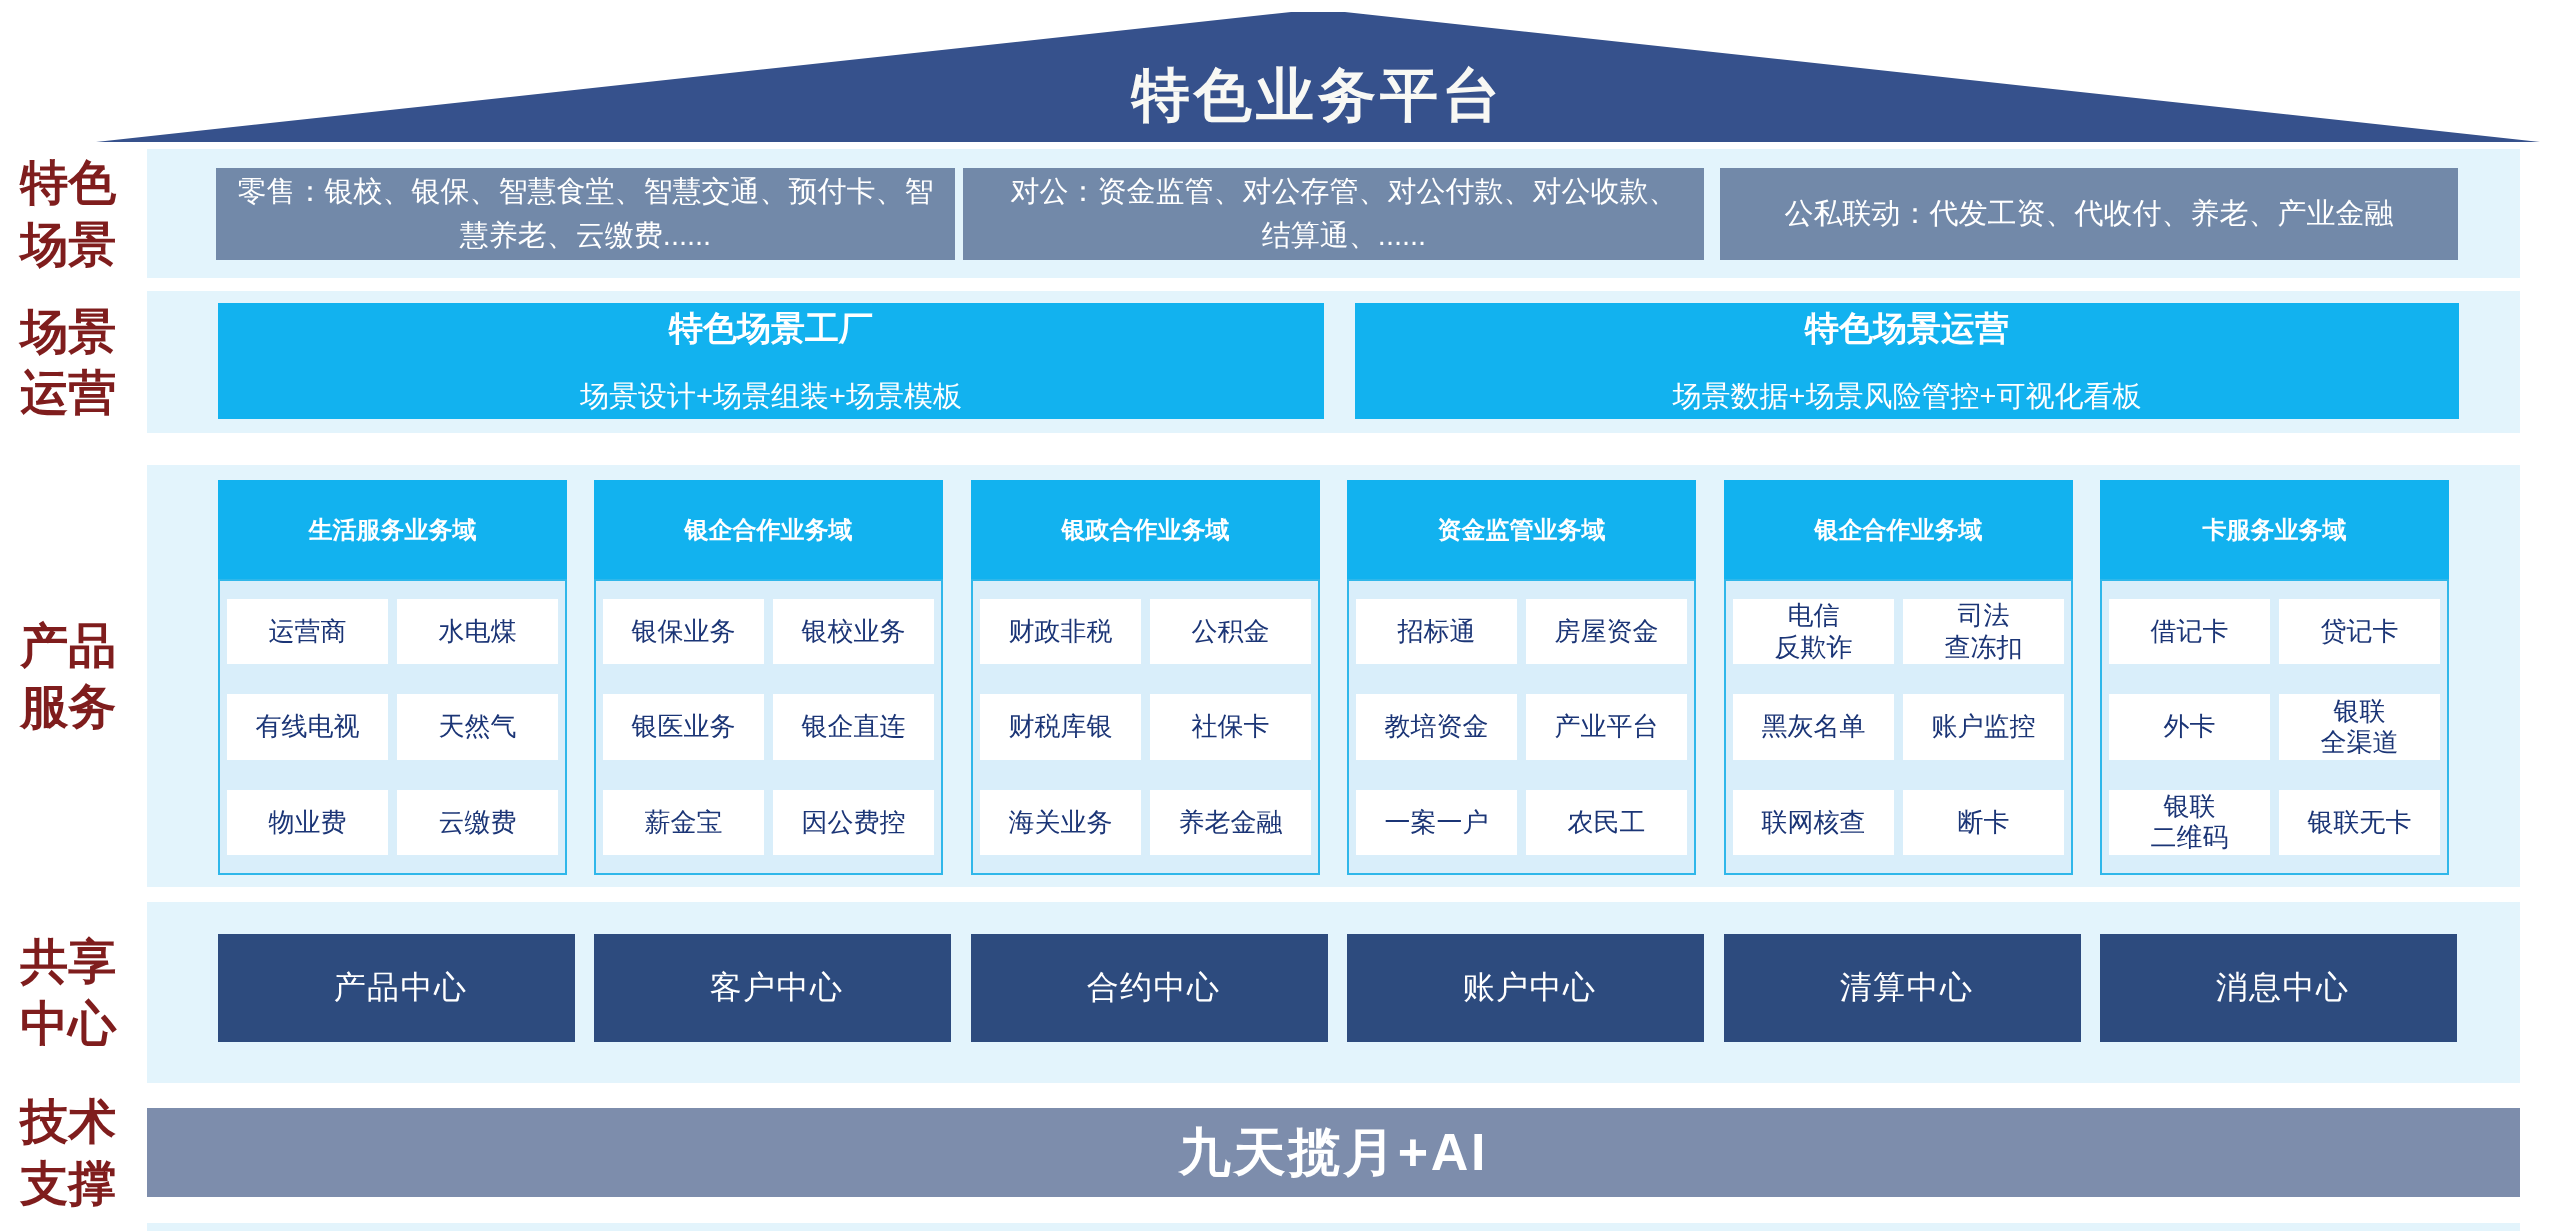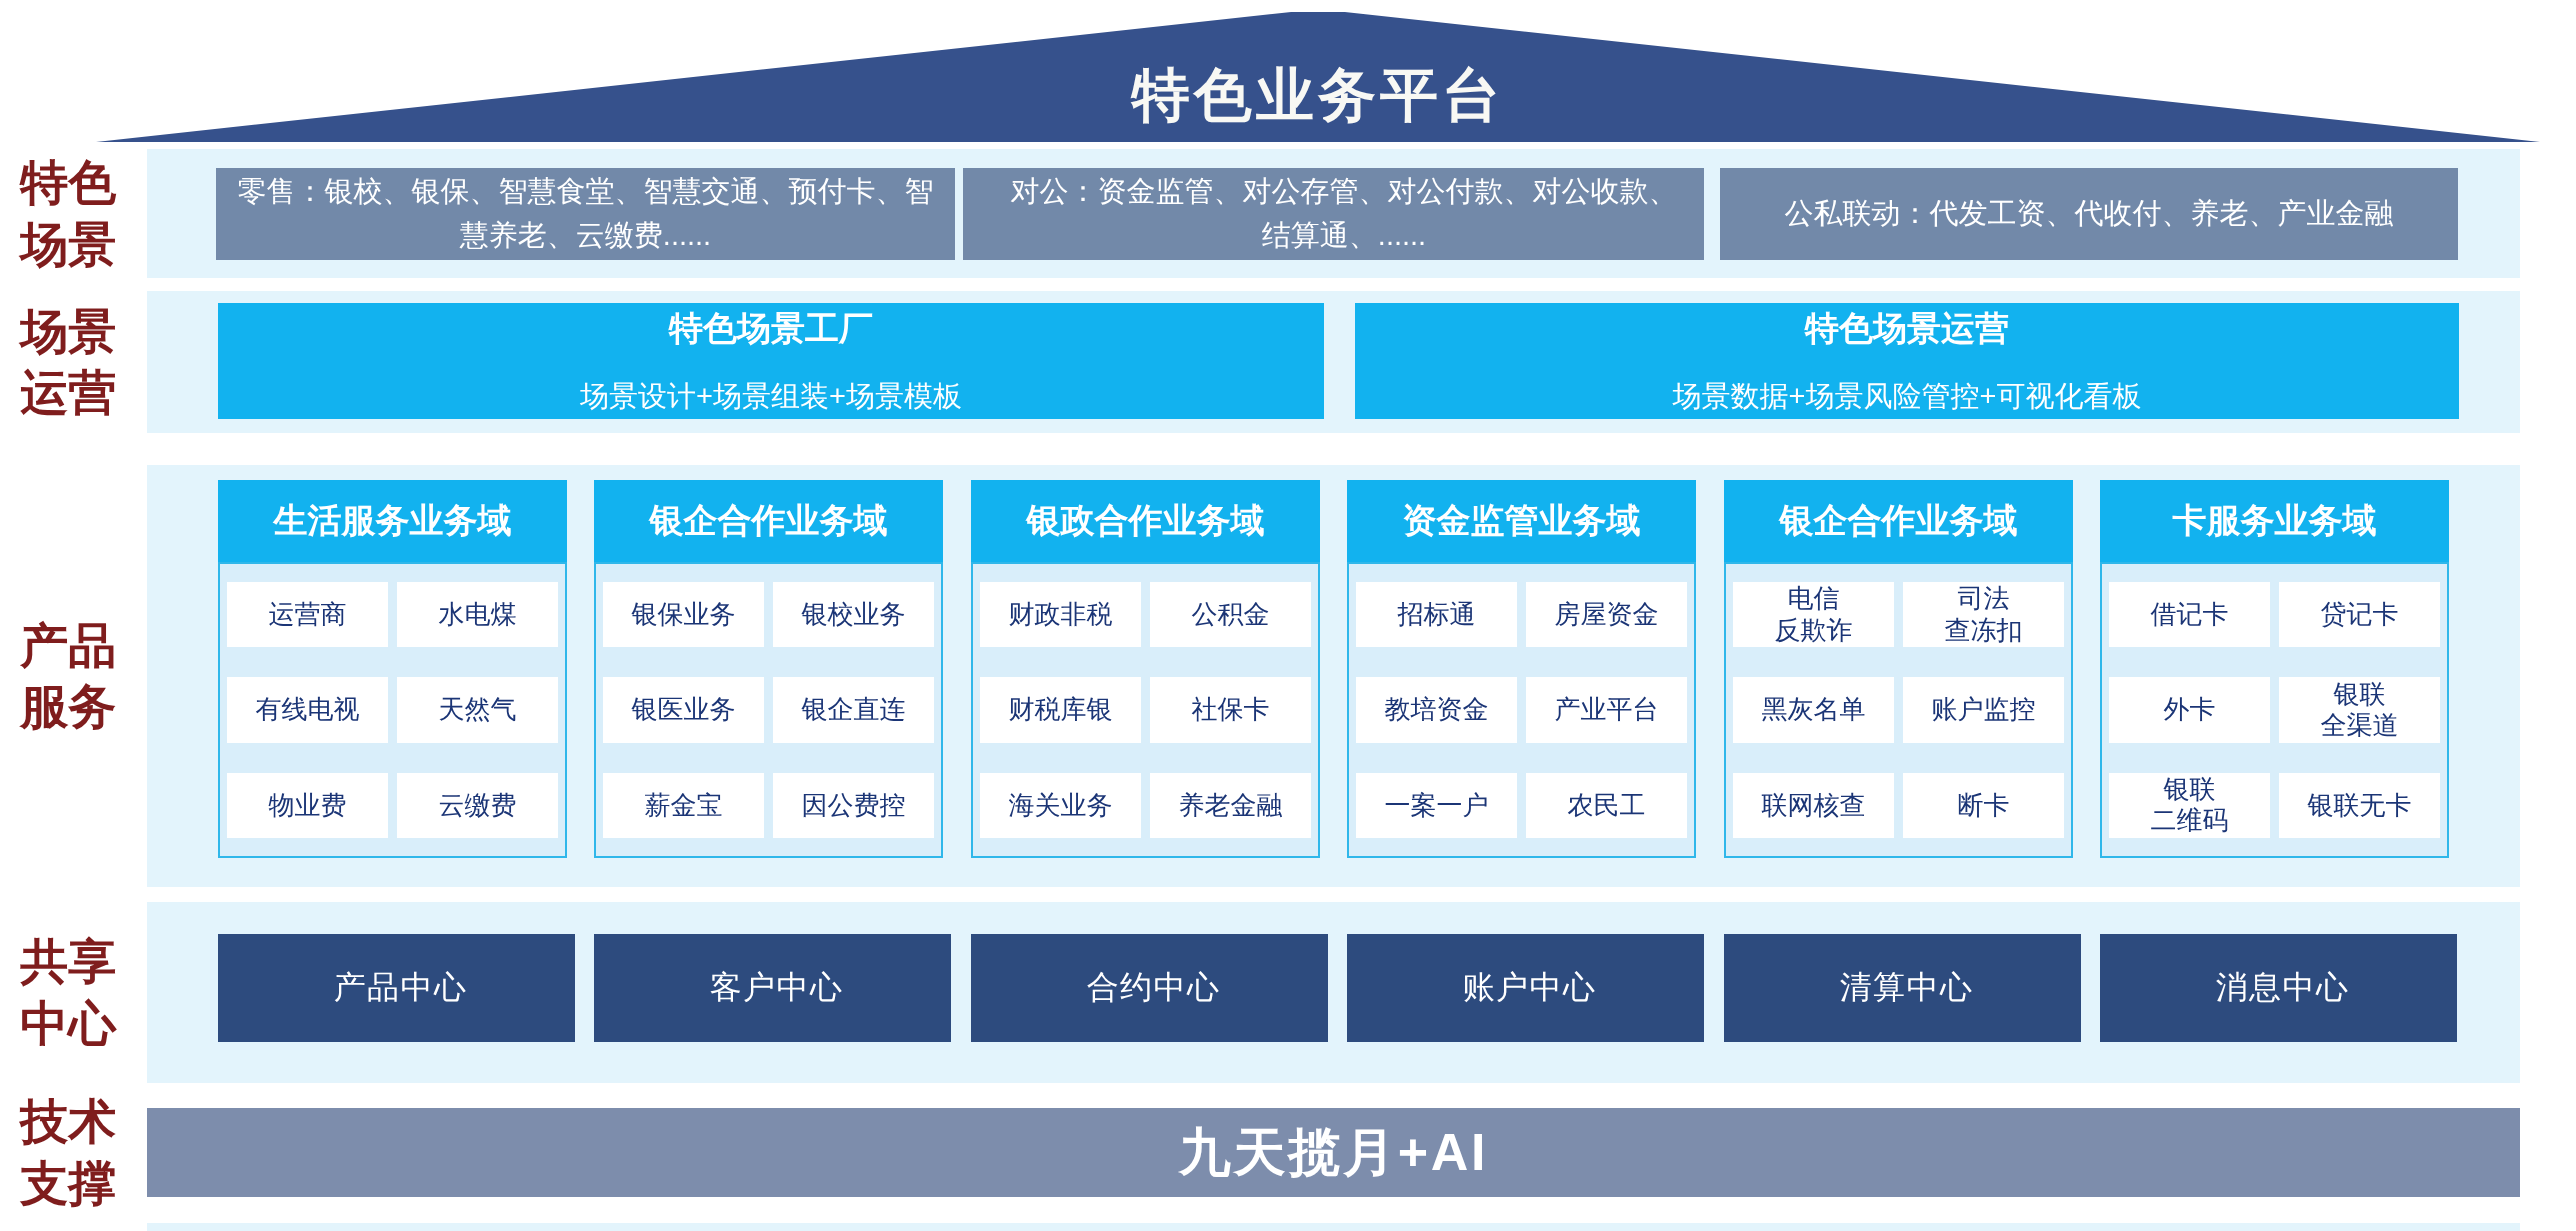--- a/index.html
+++ b/index.html
@@ -61,23 +61,23 @@
   }
   .ob0{left:71px;width:1106px;}
   .ob1{left:1208px;width:1104px;}
   .op-title{font-size:34px;font-weight:bold;}
   .op-sub{font-size:29px;}
   
   .pcol{position:absolute;top:15px;width:349px;height:372px;}
   .x0{left:71px;} .x1{left:447px;} .x2{left:824px;}
   .x3{left:1200px;} .x4{left:1577px;} .x5{left:1953px;}
   .pcol-header{
-    height:82px;background:#12b2ef;color:#ffffff;
-    display:flex;align-items:center;justify-content:center;
-    font-size:34px;font-weight:bold;
+    height:99px;background:#12b2ef;color:#ffffff;
+    display:flex;align-items:center;justify-content:center;
+    font-size:24px;font-weight:bold;
   }
   .pcol-body{
     box-sizing:border-box;height:296px;
     border:2.1px solid #2fb7ea;background:#d9eefa;
     display:grid;grid-template-columns:1fr 1fr;grid-template-rows:repeat(3,1fr);
     gap:30px 8.2px;padding:18px 6.8px;
   }
   .pcell{
     background:#ffffff;color:#1b3576;
     display:flex;align-items:center;justify-content:center;

